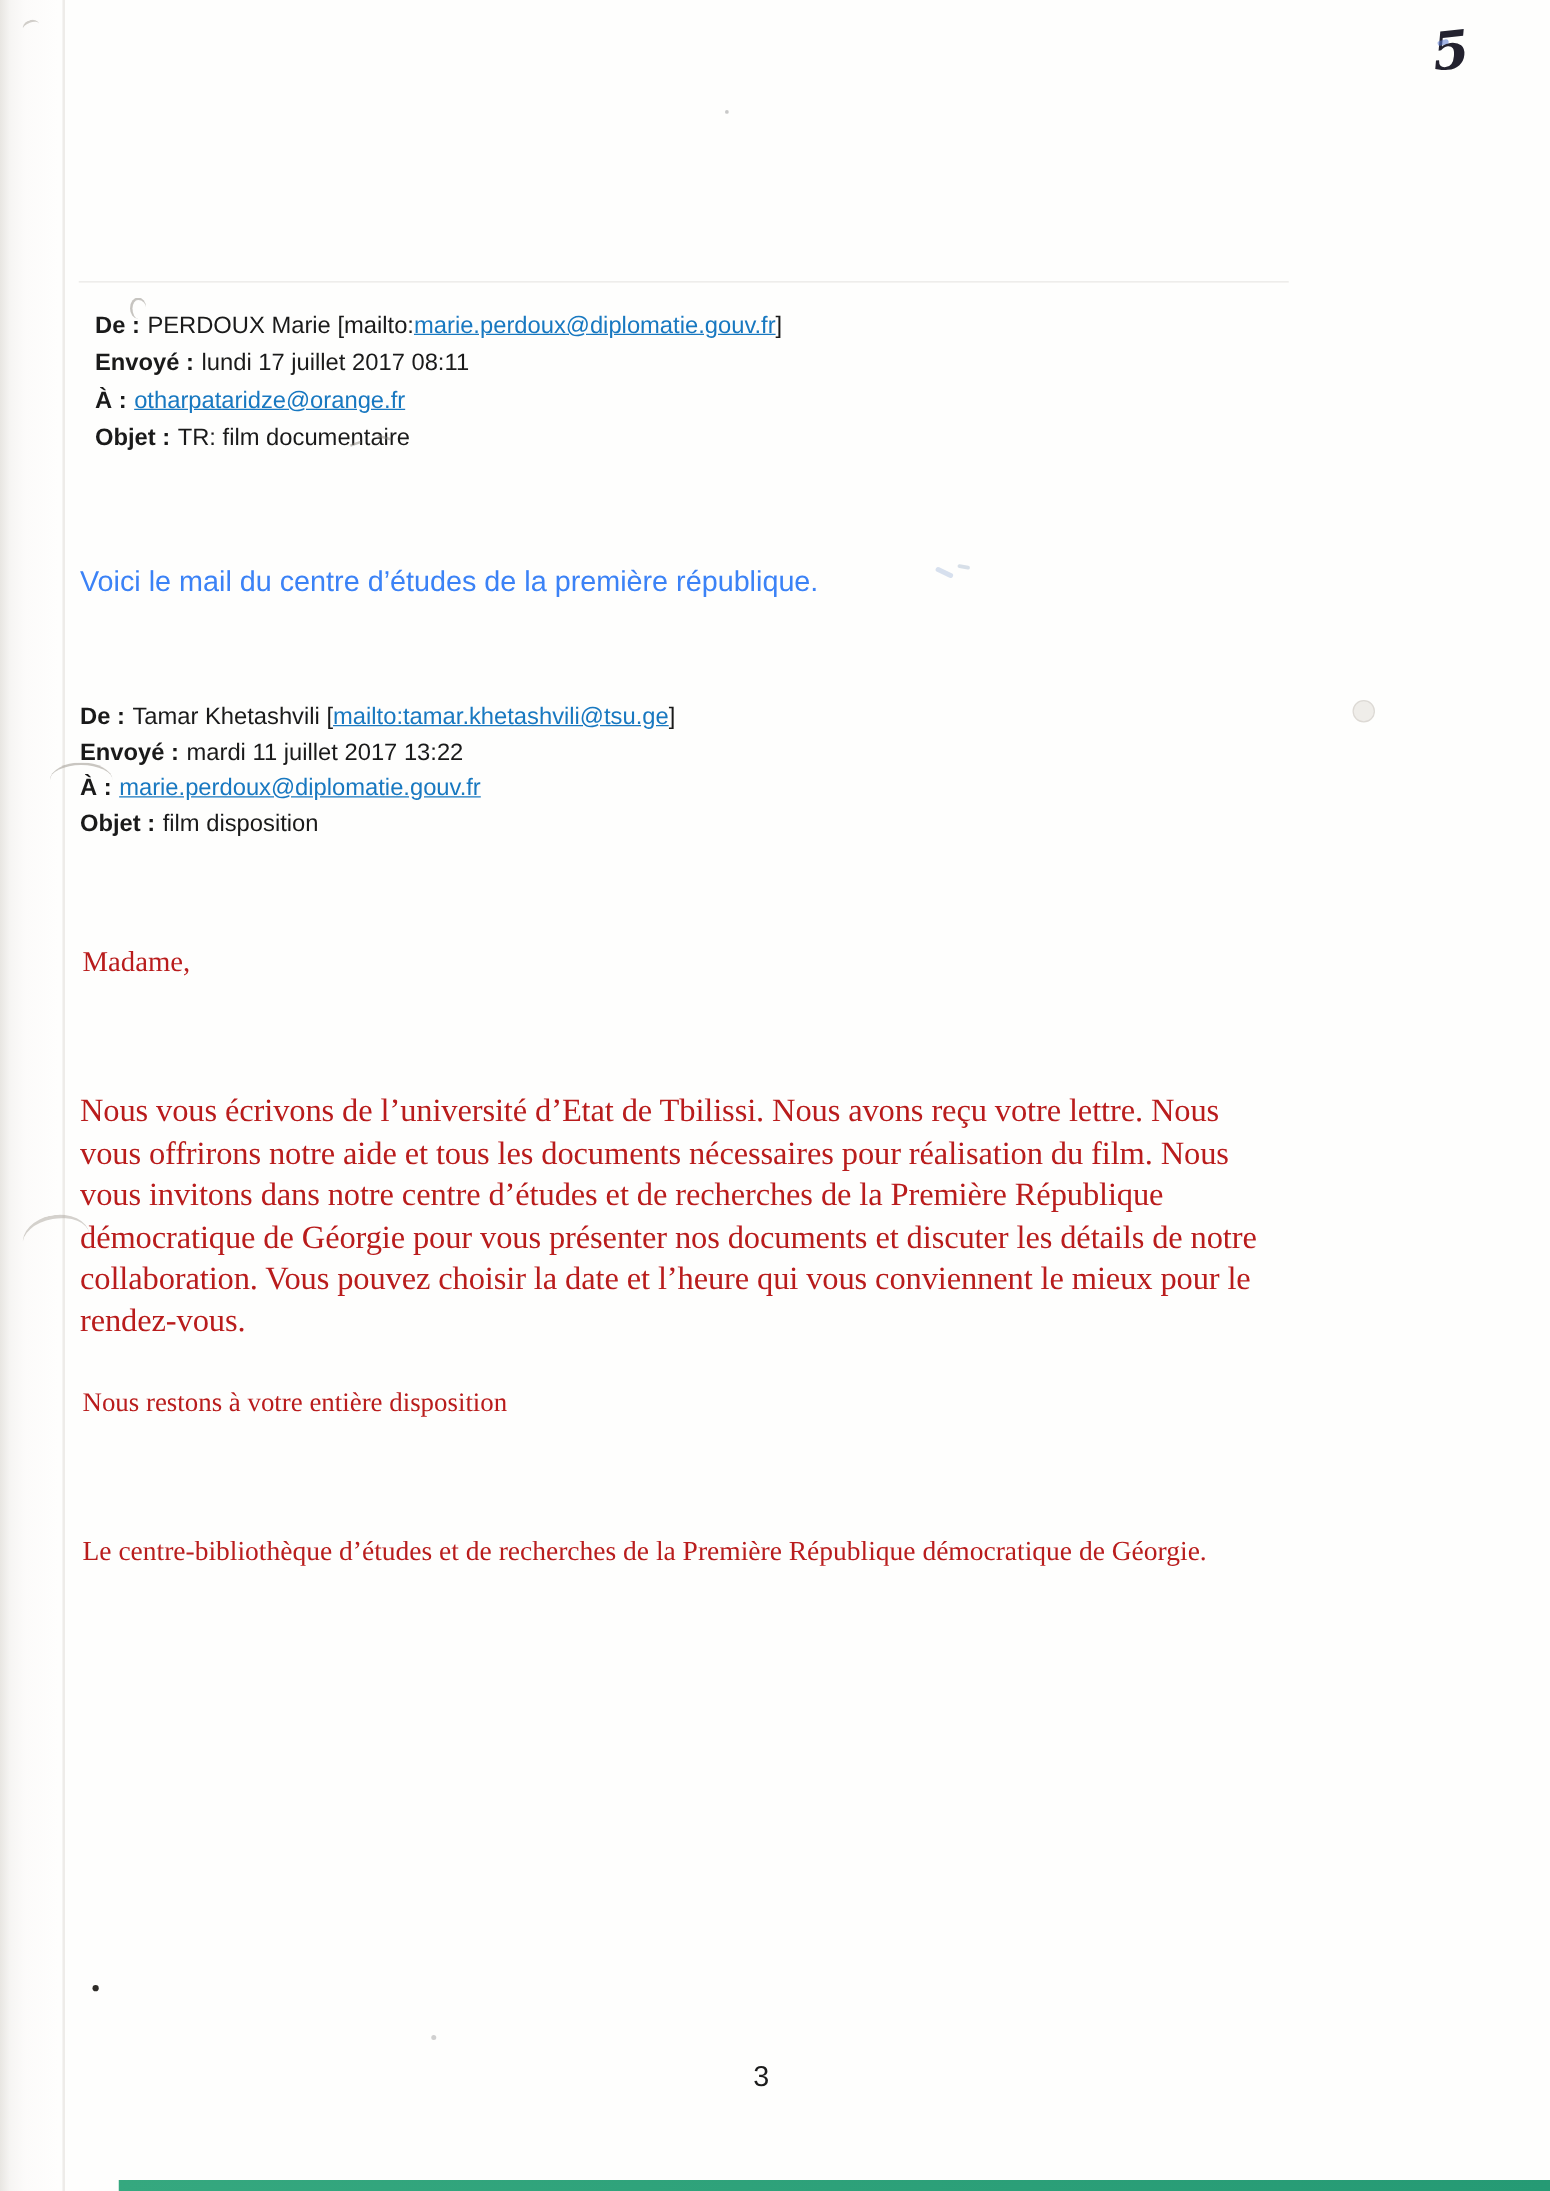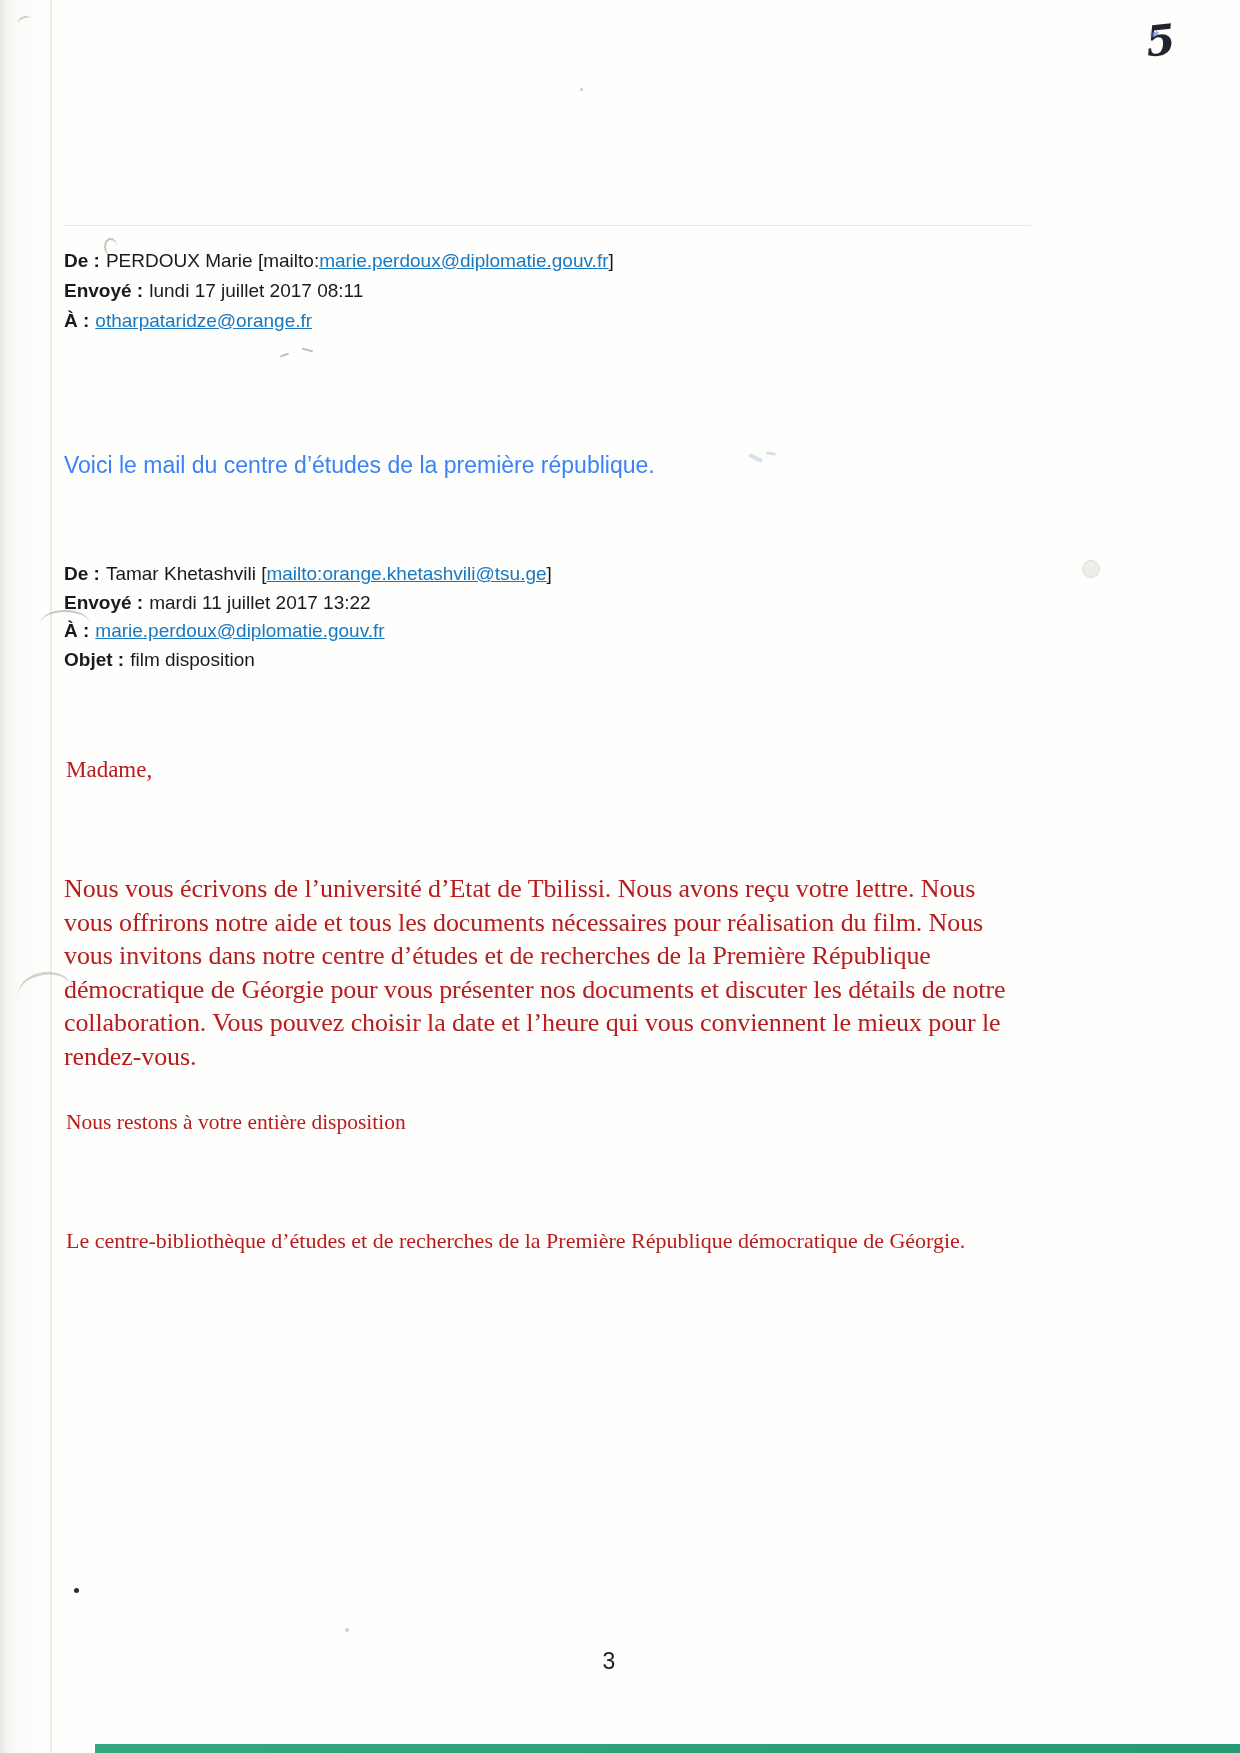--- a/index.html
+++ b/index.html
@@ -8,21 +8,21 @@
     background:#ffffff;
     font-family:"Liberation Sans","DejaVu Sans",sans-serif;
   }
   .sheet{position:absolute;inset:0;background:#fefefd;}
   
   .edge-shade{position:absolute;left:0;top:0;bottom:0;width:46px;
     background:linear-gradient(90deg,#e8e6e2 0px,#f6f5f3 8px,#fcfbfa 20px,rgba(255,255,255,0) 46px);}
   .v-streak{position:absolute;top:0;bottom:0;width:2px;background:#e0ddd8;opacity:.55;}
   
   .mail-header{position:absolute;left:64px;color:#1a1a1a;font-size:19px;}
-  .mh1{top:246px;line-height:30px;}
+  .mh1{top:246px;line-height:30px;margin-left:12px;}
   .mh2{top:560px;line-height:28.5px;}
   .lbl{font-weight:bold;margin-right:6px;}
   .link{color:#1878c0;text-decoration:underline;}
   .sep{position:absolute;left:63px;top:225px;width:968px;height:1px;background:#e9e8e5;}
   .note{position:absolute;left:64px;top:452px;color:#3b82f6;font-size:23px;}
   
   .serif{font-family:"Liberation Serif","DejaVu Serif",serif;color:#b91c1c;}
   .salutation{position:absolute;left:66px;top:757px;font-size:23px;}
   .paragraph{position:absolute;left:64px;top:872px;width:960px;font-size:26px;line-height:33.5px;letter-spacing:-0.1px;}
   .closing{position:absolute;left:66px;top:1110px;font-size:21.5px;}
@@ -67,32 +67,35 @@
   <div class="mail-header mh1">
     <div>
       <span class="lbl">De :</span><span>PERDOUX Marie [mailto:</span><span class="link">marie.perdoux@diplomatie.gouv.fr</span><span>]</span>
     </div>
     <div>
       <span class="lbl">Envoyé :</span><span>lundi 17 juillet 2017 08:11</span>
     </div>
     <div>
       <span class="lbl">À :</span><span class="link">otharpataridze@orange.fr</span>
     </div>
+    <div>
+      <span class="lbl">Objet :</span><span>TR: film documentaire</span>
+    </div>
   </div>
 
   <div class="art tick1"></div>
   <div class="art tick2"></div>
 
   <div class="note">Voici le mail du centre d’études de la première république.</div>
   <div class="art smudge1"></div>
   <div class="art smudge2"></div>
 
   <div class="mail-header mh2">
     <div>
-      <span class="lbl">De :</span><span>Tamar Khetashvili [</span><span class="link">mailto:orange.khetashvili@tsu.ge</span><span>]</span>
+      <span class="lbl">De :</span><span>Tamar Khetashvili [</span><span class="link">mailto:tamar.khetashvili@tsu.ge</span><span>]</span>
     </div>
     <div>
       <span class="lbl">Envoyé :</span><span>mardi 11 juillet 2017 13:22</span>
     </div>
     <div>
       <span class="lbl">À :</span><span class="link">marie.perdoux@diplomatie.gouv.fr</span>
     </div>
     <div>
       <span class="lbl">Objet :</span><span>film disposition</span>
     </div>

